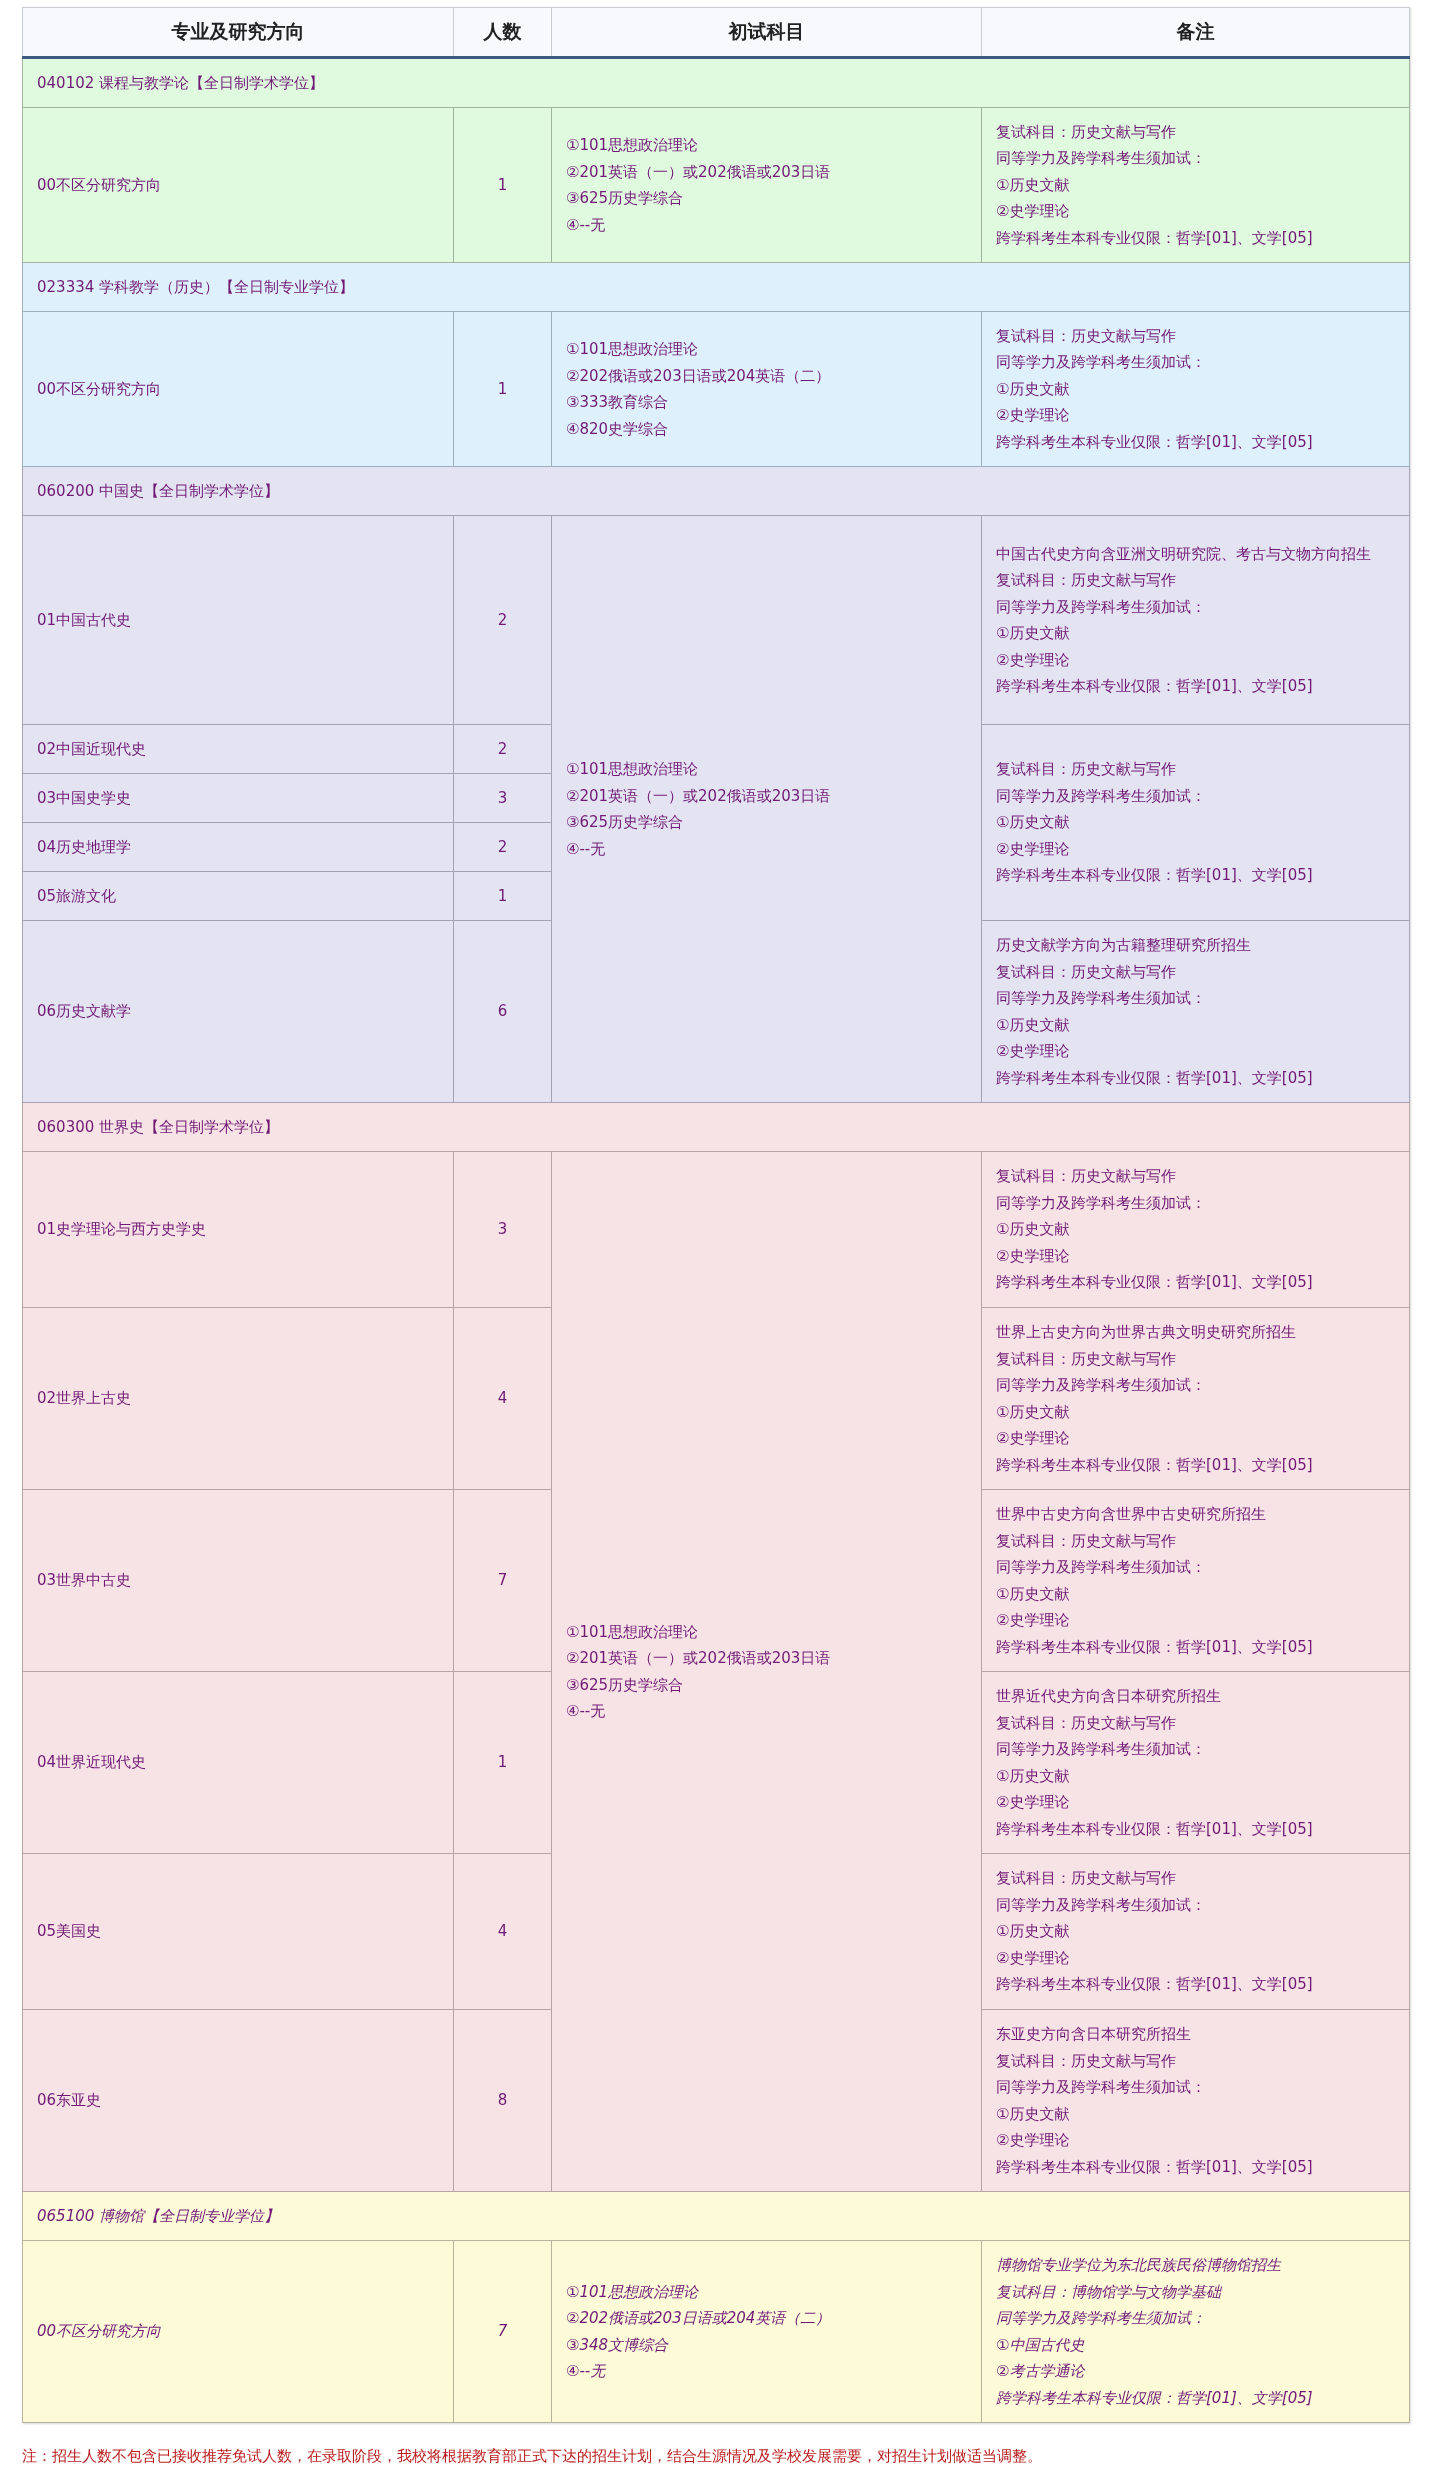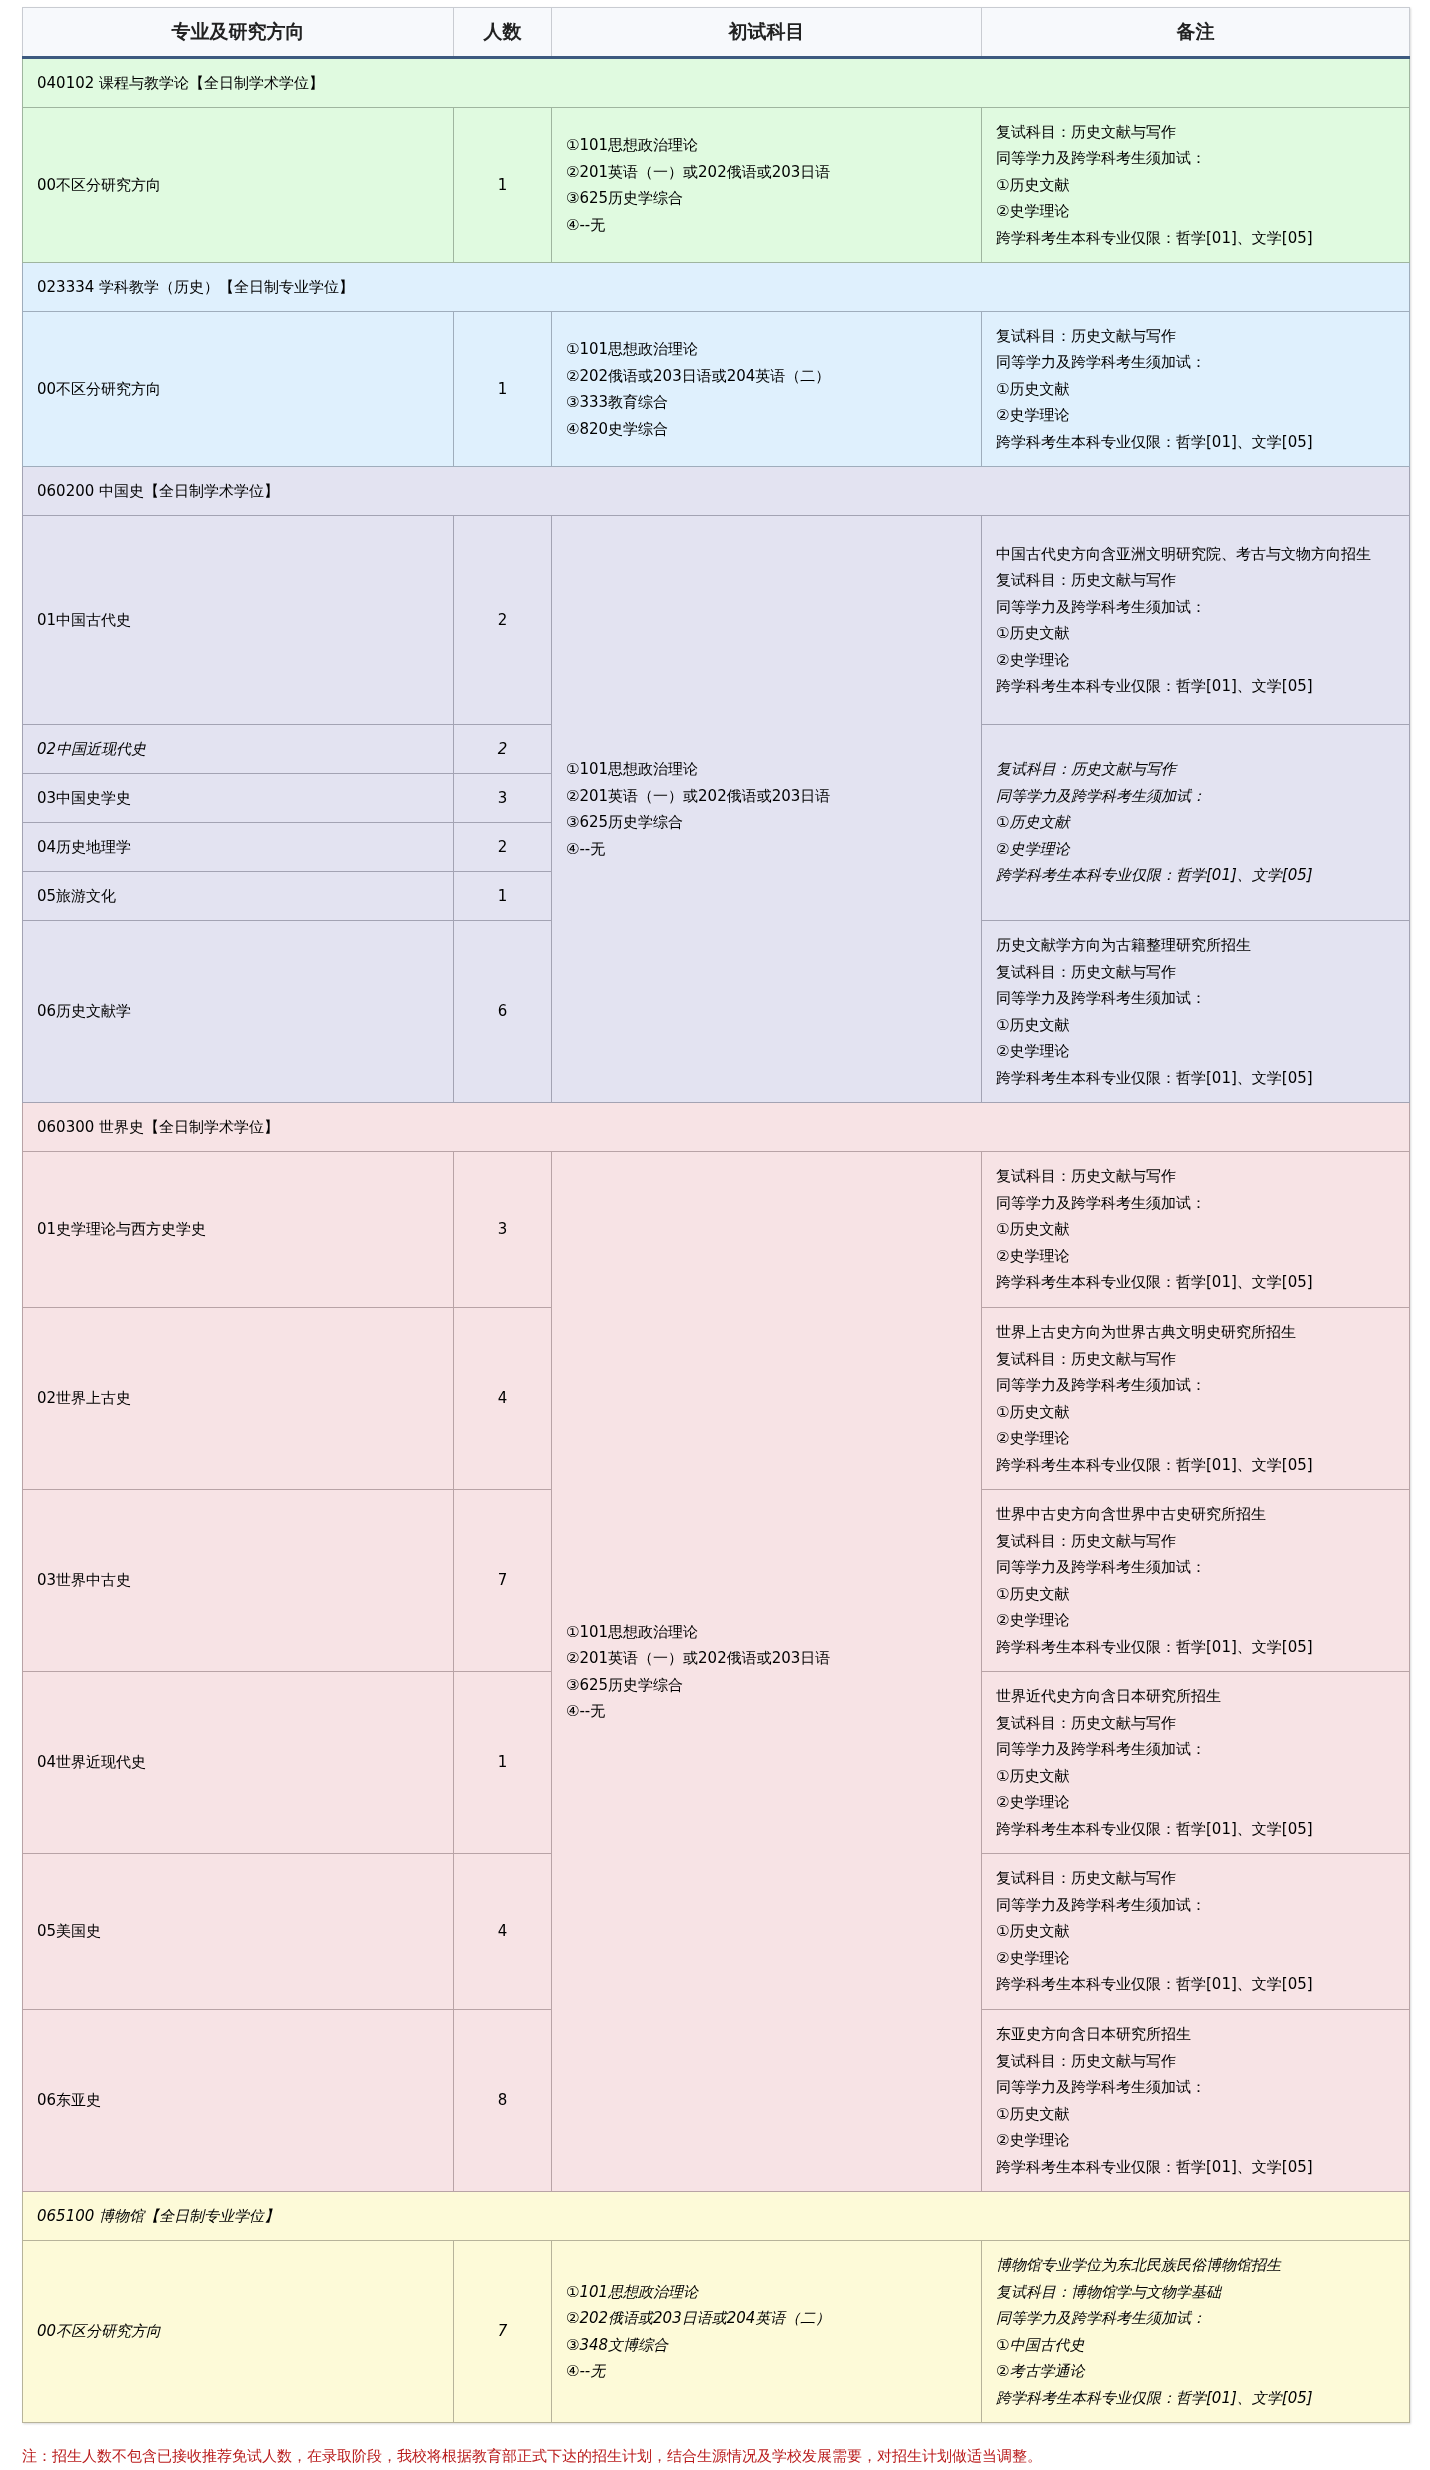--- a/index.html
+++ b/index.html
@@ -1,21 +1,21 @@
 <!DOCTYPE html>
 <html><head>
 <meta charset="utf-8">
 <style>
   html, body { margin:0; padding:0; background:#ffffff; }
   body { width:1430px; height:2470px; position:relative; font-family:"DejaVu Sans","Liberation Sans",sans-serif; color:#333; }
   .wrap { position:absolute; left:22px; top:7px; width:1387px; }
   table { border-collapse:collapse; width:1387px; table-layout:fixed; border:1px solid #aaa; box-shadow:1px 1px 2px rgba(0,0,0,0.15); }
   col.c1 { width:431px; } col.c2 { width:98px; } col.c3 { width:430px; } col.c4 { width:428px; }
   th { background:#f7f9fc; height:48px; font-size:19px; font-weight:bold; color:#222; border:1px solid #c9ccd2; border-bottom:3px solid #3d5a80; text-align:center; padding:0; }
-  td { font-size:15px; line-height:26.5px; border:1px solid #a9a9b3; padding:0 14px; vertical-align:middle; color:#000000; }
+  td { font-size:15px; line-height:26.5px; border:1px solid #a9a9b3; padding:0 14px; vertical-align:middle; color:#701a75; }
   td.num { text-align:center; padding:0; }
   td.sec { height:48px; padding-left:14px; }
   td.remark { padding:7px 14px 7px 14px; }
   .line { display:block; white-space:nowrap; }
   .wrapline { display:block; white-space:normal; }
   tr.g td { background:#e0fae0; border-color:#9fb59f; }
   tr.b td { background:#dff0fd; border-color:#9fadbc; }
   tr.l td { background:#e3e3f1; border-color:#a3a3b3; }
   tr.p td { background:#f7e3e5; border-color:#b8a3a6; }
   tr.y td { background:#fdfad8; border-color:#b7b39a;font-style:italic; }
@@ -98,21 +98,21 @@
       </td>
       <td class="remark">
         <span class="wrapline">中国古代史方向含亚洲文明研究院、考古与文物方向招生</span>
         <span class="line">复试科目：历史文献与写作</span>
         <span class="line">同等学力及跨学科考生须加试：</span>
         <span class="line">①历史文献</span>
         <span class="line">②史学理论</span>
         <span class="line">跨学科考生本科专业仅限：哲学[01]、文学[05]</span>
       </td>
     </tr>
-    <tr class="l" style="height:49px;font-style:italic;">
+    <tr class="l" style="height:49px;">
       <td>02中国近现代史</td>
       <td class="num">2</td>
       <td rowspan="4" class="remark">
         <span class="line">复试科目：历史文献与写作</span>
         <span class="line">同等学力及跨学科考生须加试：</span>
         <span class="line">①历史文献</span>
         <span class="line">②史学理论</span>
         <span class="line">跨学科考生本科专业仅限：哲学[01]、文学[05]</span>
       </td>
     </tr>

